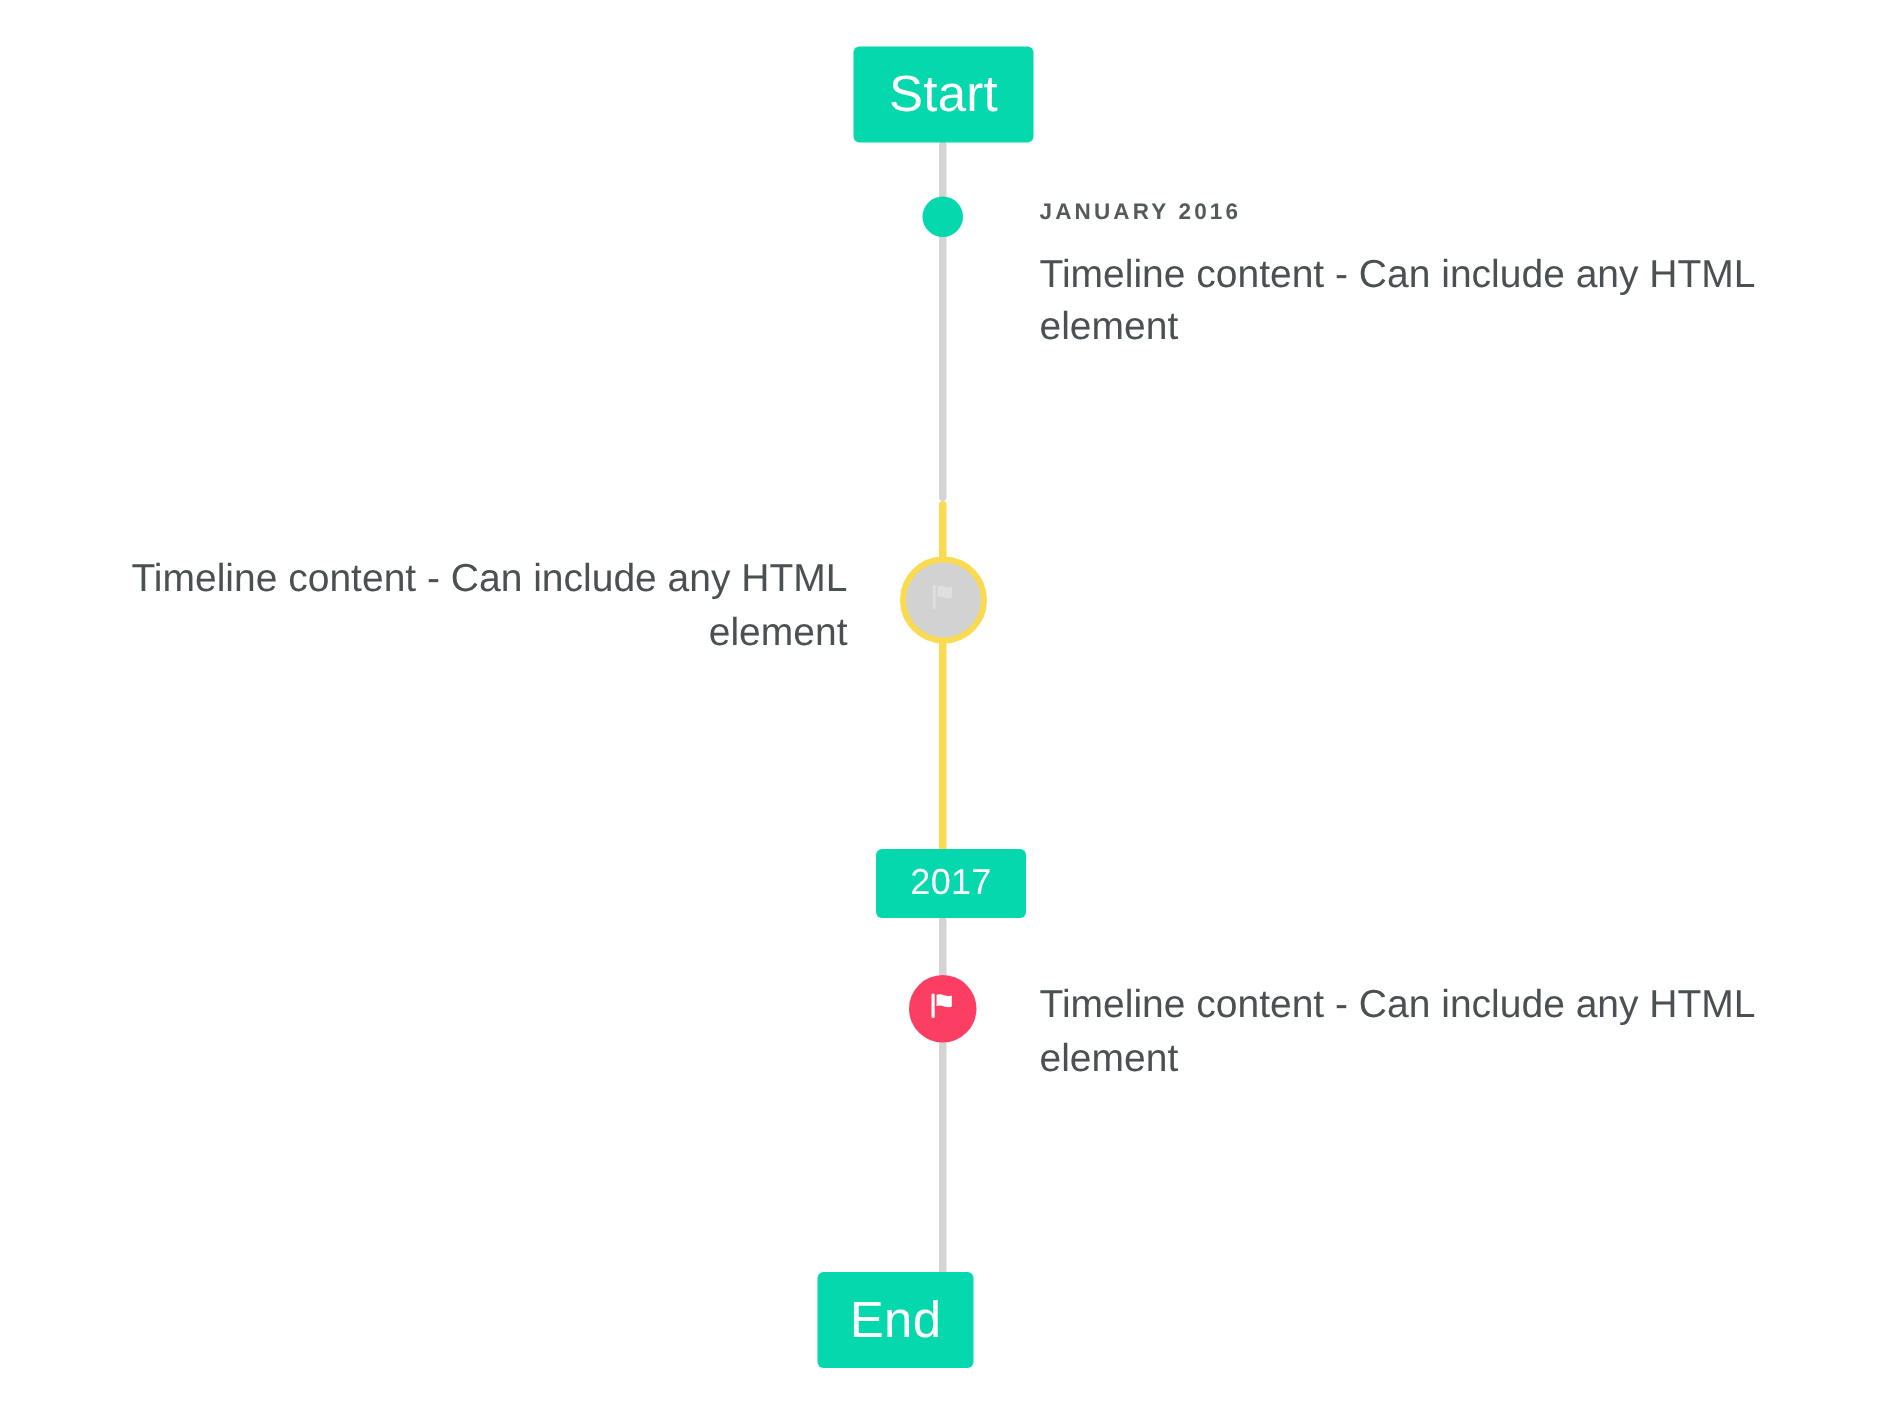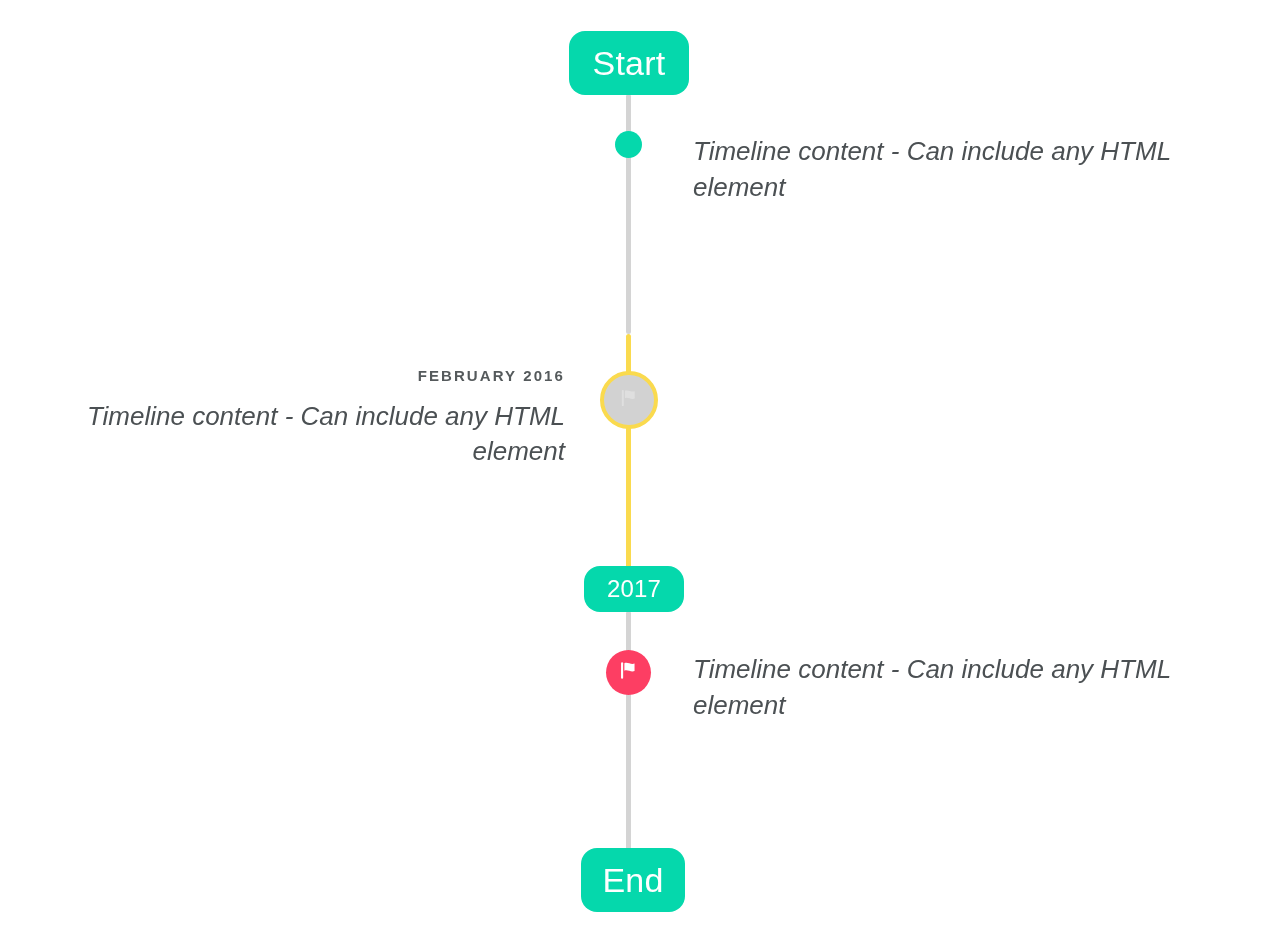--- a/index.html
+++ b/index.html
@@ -29,42 +29,42 @@
   }
   .spine-gray-top    { top: 94px;  height: 240px; background: #d4d4d4; }
   .spine-yellow      { top: 334px; height: 234px; background: #fada4e; }
   .spine-gray-bottom { top: 611px; height: 239px; background: #d4d4d4; }
 
   
   .cap {
     position: absolute;
     background: #05d8ac;
     color: #ffffff;
-    border-radius: 16px;
+    border-radius: 4px;
     display: flex;
     align-items: center;
     justify-content: center;
     font-weight: 400;
     letter-spacing: 0.2px;
     box-sizing: border-box;
     cursor: pointer;
     user-select: none;
   }
   .cap-start {
     left: 569px; top: 31px;
     width: 120px; height: 64px;
     font-size: 34px;
   }
   .cap-mid {
     left: 584px; top: 566px;
     width: 100px; height: 46px;
     font-size: 24px;
   }
   .cap-end {
-    left: 581px; top: 848px;
+    left: 545px; top: 848px;
     width: 104px; height: 64px;
     font-size: 34px;
   }
 
   
   .marker {
     position: absolute;
     border-radius: 50%;
     box-sizing: border-box;
     display: flex;
@@ -103,21 +103,20 @@
     text-transform: uppercase;
     margin: 0 0 14px 0;
     line-height: 1.1;
   }
   .entry-body {
     font-size: 26px;
     line-height: 1.38;
     color: #4b5053;
     margin: 0;
     font-weight: 300;
-    font-style: italic;
   }
 
   .entry-right { left: 693px; width: 530px; text-align: left; }
   .entry-left  { left: 35px;  width: 530px; text-align: right; }
 
   .entry-jan   { top: 134px; }
   .entry-feb   { top: 368px; }
   .entry-mar   { top: 652px; }
 </style>
 </head>
@@ -129,34 +128,34 @@
   <div class="spine spine-yellow"></div>
   <div class="spine spine-gray-bottom"></div>
 
   <div class="cap cap-start">Start</div>
 
   <div class="marker marker-dot">
     <span></span>
   </div>
 
   <div class="entry entry-right entry-jan">
+    <p class="entry-date">JANUARY 2016</p>
     <p class="entry-body">Timeline content - Can include any HTML element</p>
   </div>
 
   <div class="marker marker-ring">
     <span class="glyph-faint">
       <svg width="22" height="22" viewBox="0 0 24 24" aria-hidden="true">
         <rect x="4.2" y="3.2" width="2.1" height="17.6" rx="1" fill="#ffffff"></rect>
         <path d="M7.6 4.2 C11 2.6 14.4 6.2 18.2 4.6 L18.2 12.6 C14.4 14.2 11 10.6 7.6 12.2 Z" fill="#ffffff"></path>
       </svg>
     </span>
   </div>
 
   <div class="entry entry-left entry-feb">
-    <p class="entry-date">FEBRUARY 2016</p>
     <p class="entry-body">Timeline content - Can include any HTML element</p>
   </div>
 
   <div class="cap cap-mid">2017</div>
 
   <div class="marker marker-flag">
     <span>
       <svg width="23" height="23" viewBox="0 0 24 24" aria-hidden="true">
         <rect x="4.2" y="3.4" width="2.2" height="17.2" rx="1.1" fill="#ffffff"></rect>
         <path d="M7.7 4.4 C11.1 2.8 14.5 6.4 18.3 4.8 L18.3 12.6 C14.5 14.2 11.1 10.6 7.7 12.2 Z" fill="#ffffff"></path>

